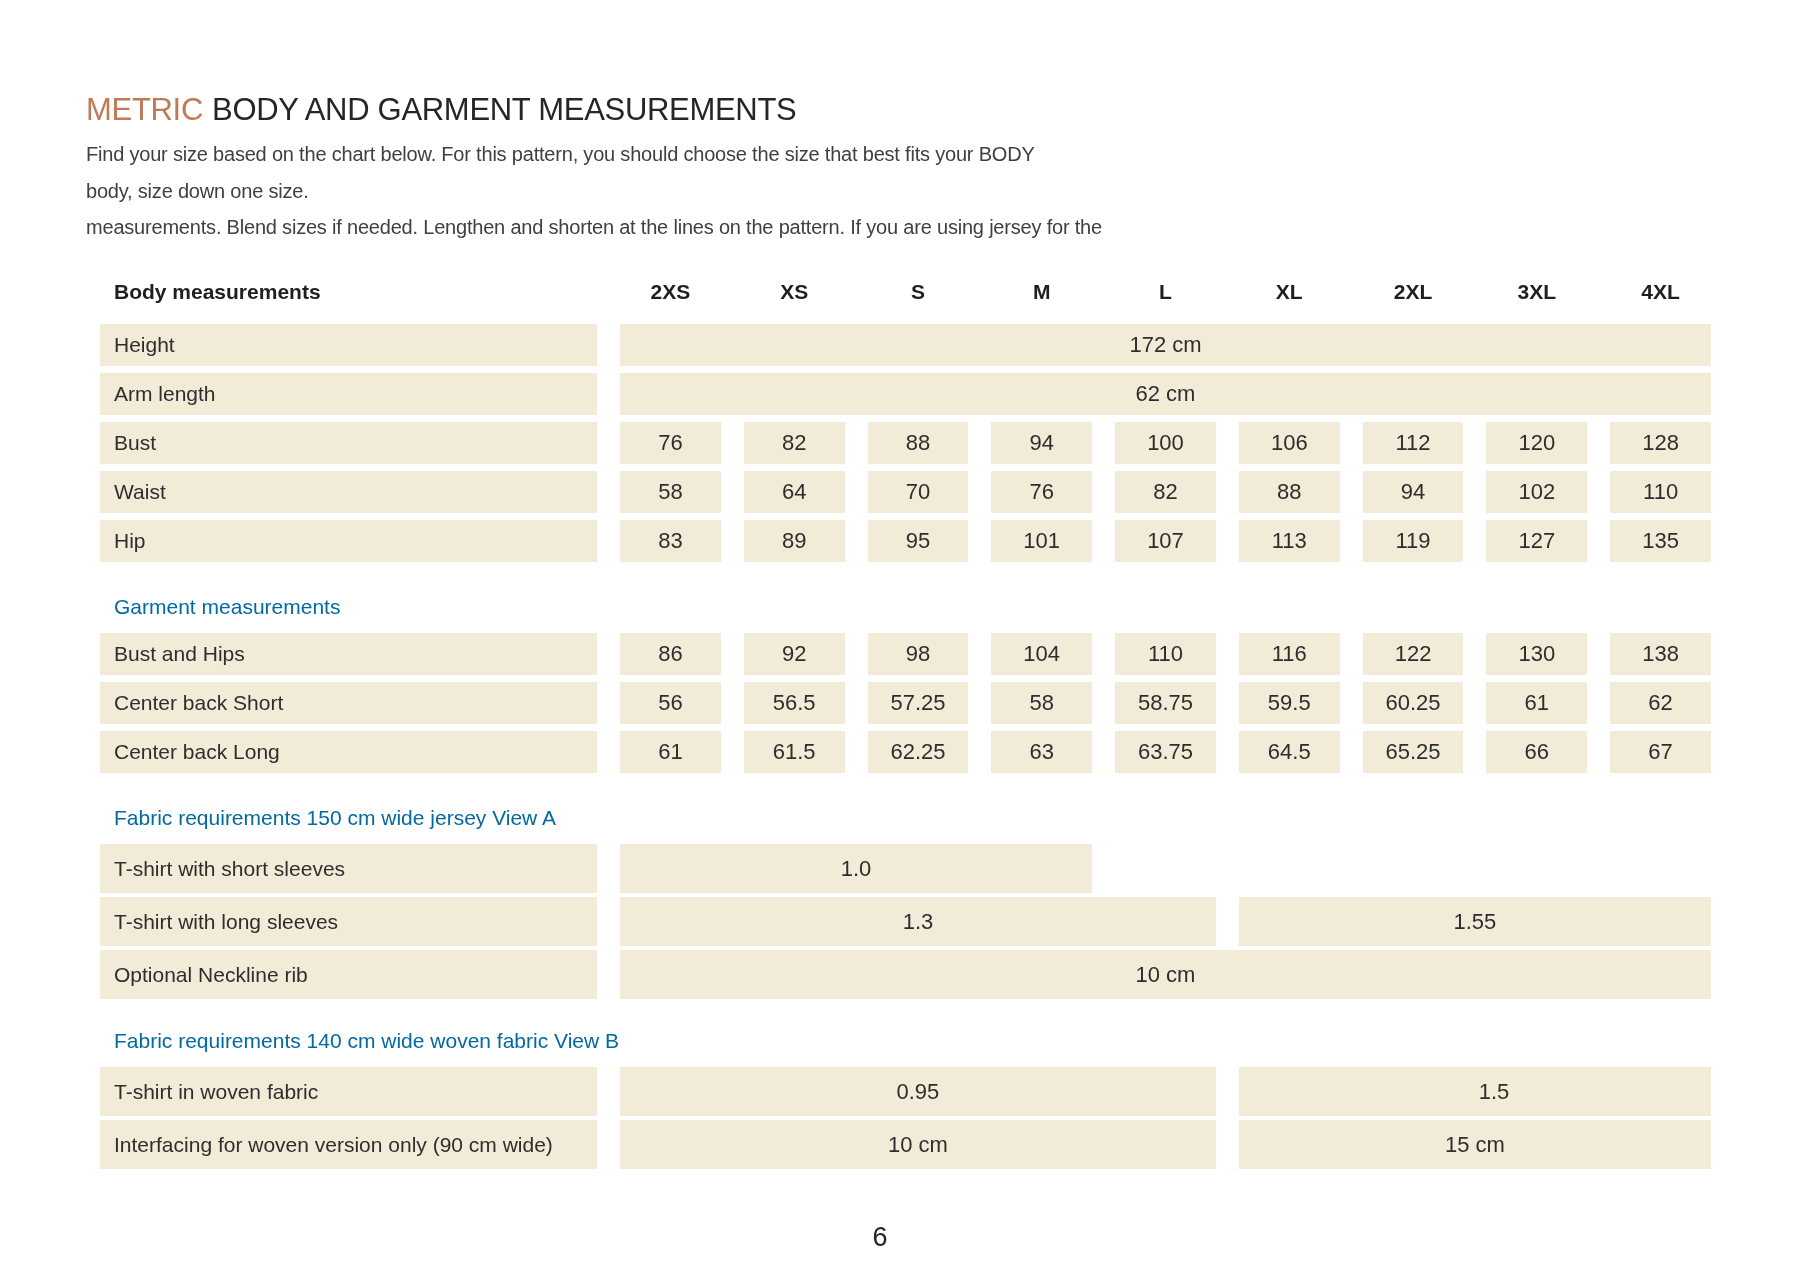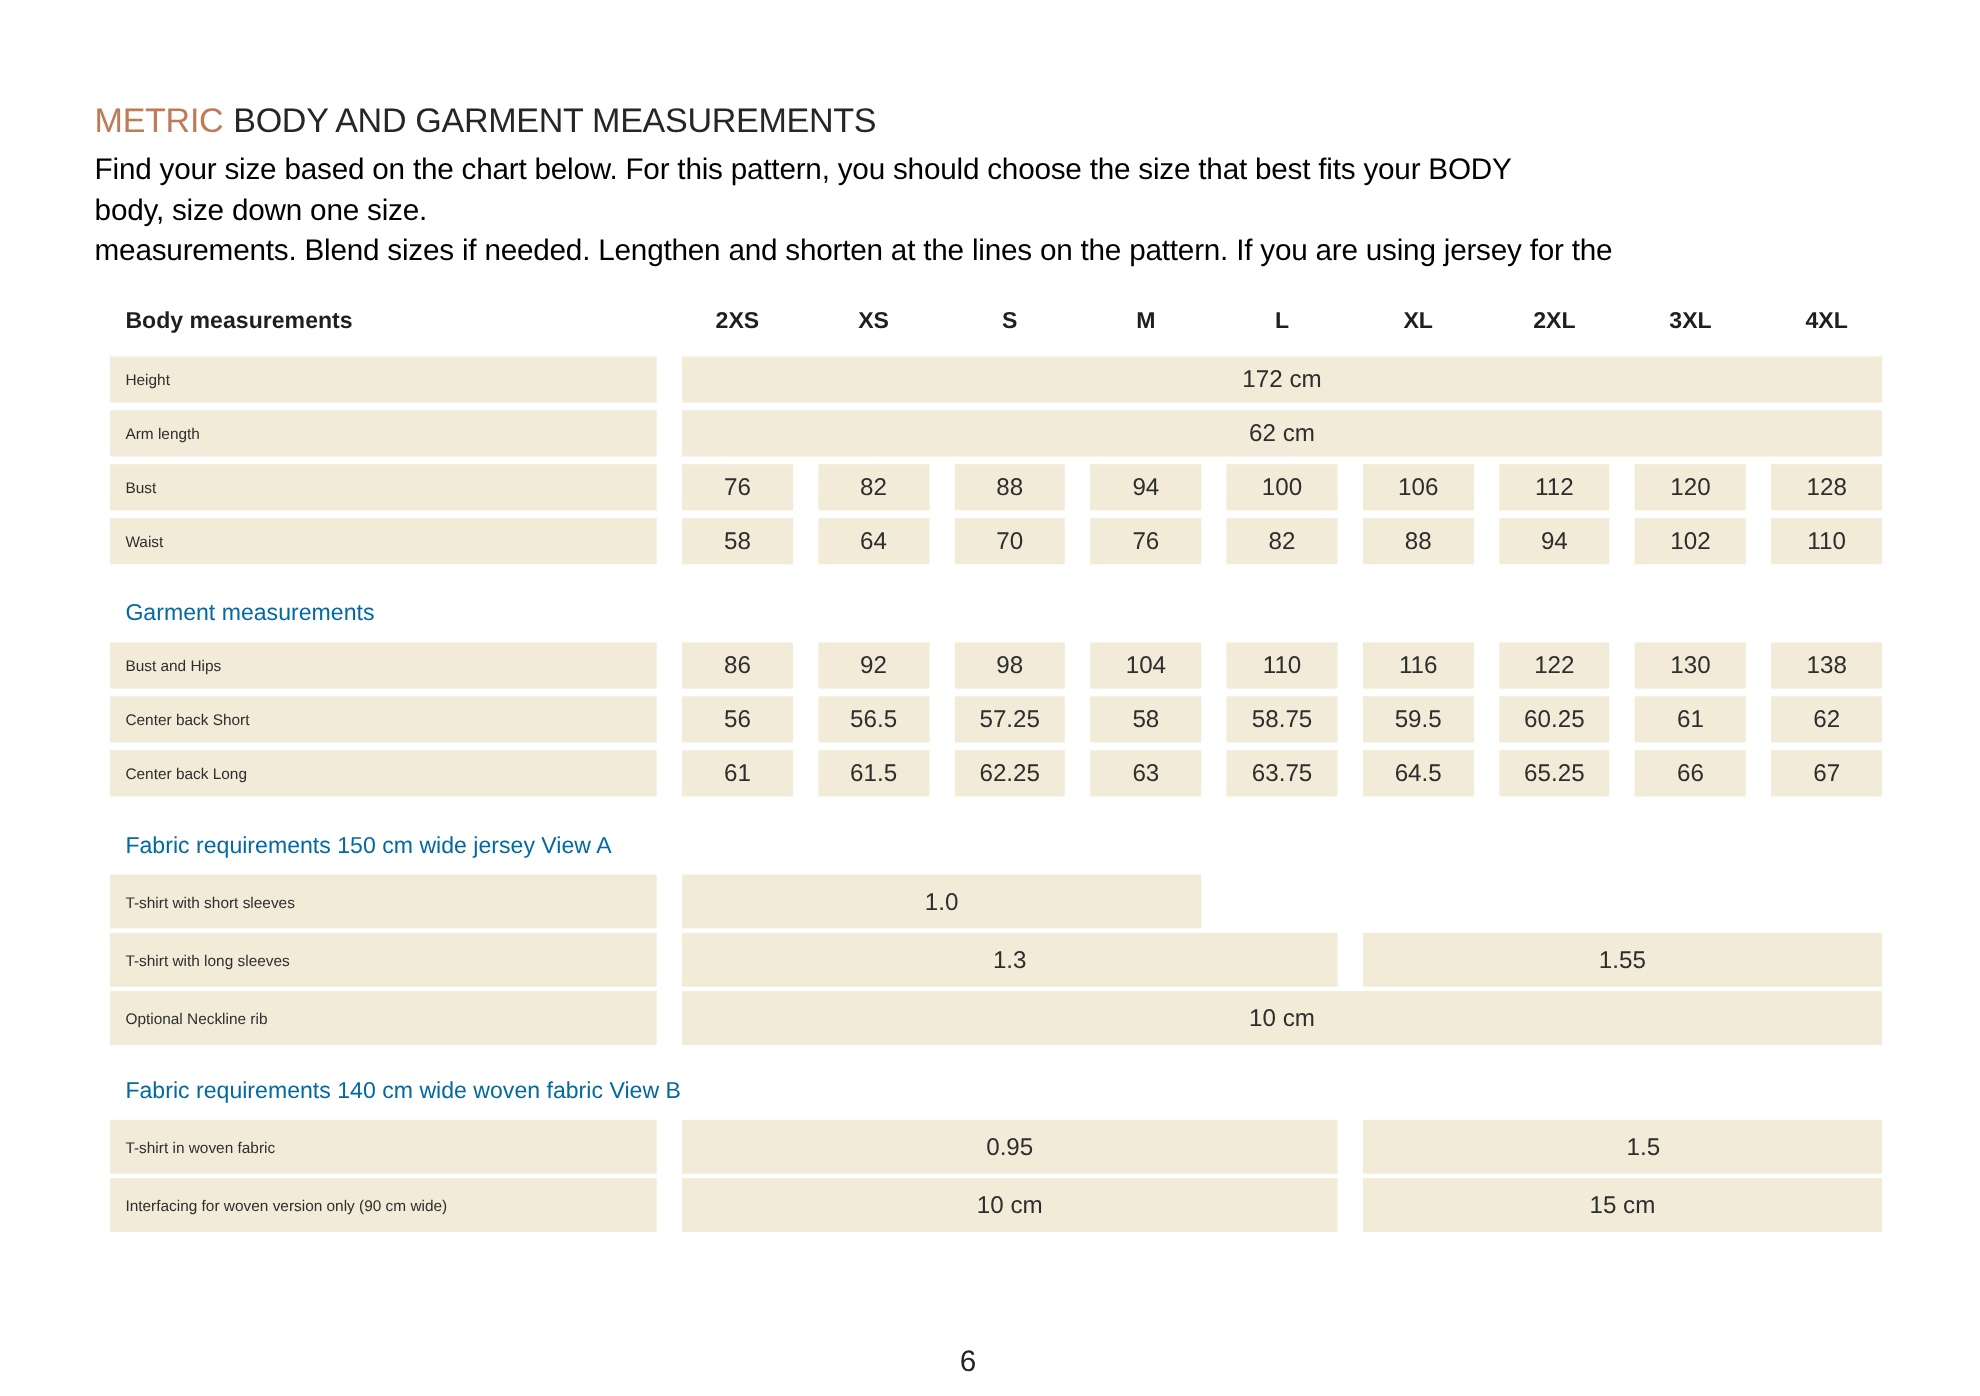--- a/index.html
+++ b/index.html
@@ -12,21 +12,21 @@
     overflow:hidden;
   }
   .title{
     position:absolute;left:86px;top:92px;
     font-size:31px;font-weight:500;letter-spacing:-0.3px;
     color:#262626;white-space:nowrap;
   }
   .title .accent{color:#bf7a57;margin-right:9px;}
   .intro{
     position:absolute;left:86px;top:136px;
-    font-size:27px;line-height:36.5px;color:#000000;
+    font-size:20px;line-height:36.5px;color:#404040;
     letter-spacing:-0.2px;
   }
   .tablewrap{
     position:absolute;left:100px;top:270px;width:1611px;
   }
   .row{
     display:grid;
     grid-template-columns:497px repeat(9,1fr);
     column-gap:23px;
     margin-bottom:7px;
@@ -34,21 +34,21 @@
   .r-header{margin-bottom:10px;}
   .r-header .cell{background:transparent;font-weight:600;font-size:21px;color:#1f1f1f;}
   .r-std .cell,.r-tall .cell{background:#f2ebd8;}
   .r-std{height:42px;}
   .r-tall{height:49px;margin-bottom:4px;}
   .r-header{height:44px;}
   .cell{
     display:flex;align-items:center;justify-content:center;
     font-size:22px;color:#2e2e2e;min-width:0;
   }
-  .lab{justify-content:flex-start;padding-left:14px;font-size:14px;}
+  .lab{justify-content:flex-start;padding-left:14px;font-size:21px;}
   .section-row{
     height:50px;display:flex;align-items:flex-end;
     padding:0 0 10px 14px;
     font-size:21px;font-weight:400;color:#0369a1;
     margin-bottom:4px;
   }
   .pagenum{
     position:absolute;left:0;right:0;top:1222px;
     text-align:center;font-size:27px;color:#262626;
   }
@@ -106,20 +106,32 @@
         <div class="cell">58</div>
         <div class="cell">64</div>
         <div class="cell">70</div>
         <div class="cell">76</div>
         <div class="cell">82</div>
         <div class="cell">88</div>
         <div class="cell">94</div>
         <div class="cell">102</div>
         <div class="cell">110</div>
       </div>
+      <div class="row r-std">
+        <div class="cell lab">Hip</div>
+        <div class="cell">83</div>
+        <div class="cell">89</div>
+        <div class="cell">95</div>
+        <div class="cell">101</div>
+        <div class="cell">107</div>
+        <div class="cell">113</div>
+        <div class="cell">119</div>
+        <div class="cell">127</div>
+        <div class="cell">135</div>
+      </div>
       <div class="section-row">Garment measurements</div>
       <div class="row r-std">
         <div class="cell lab">Bust and Hips</div>
         <div class="cell">86</div>
         <div class="cell">92</div>
         <div class="cell">98</div>
         <div class="cell">104</div>
         <div class="cell">110</div>
         <div class="cell">116</div>
         <div class="cell">122</div>

